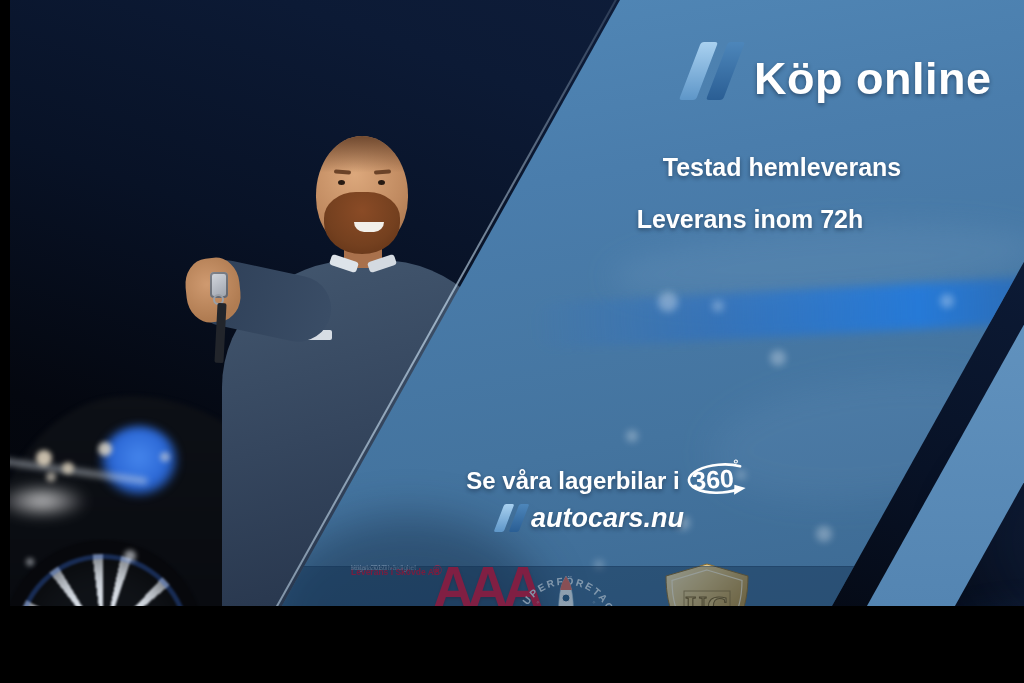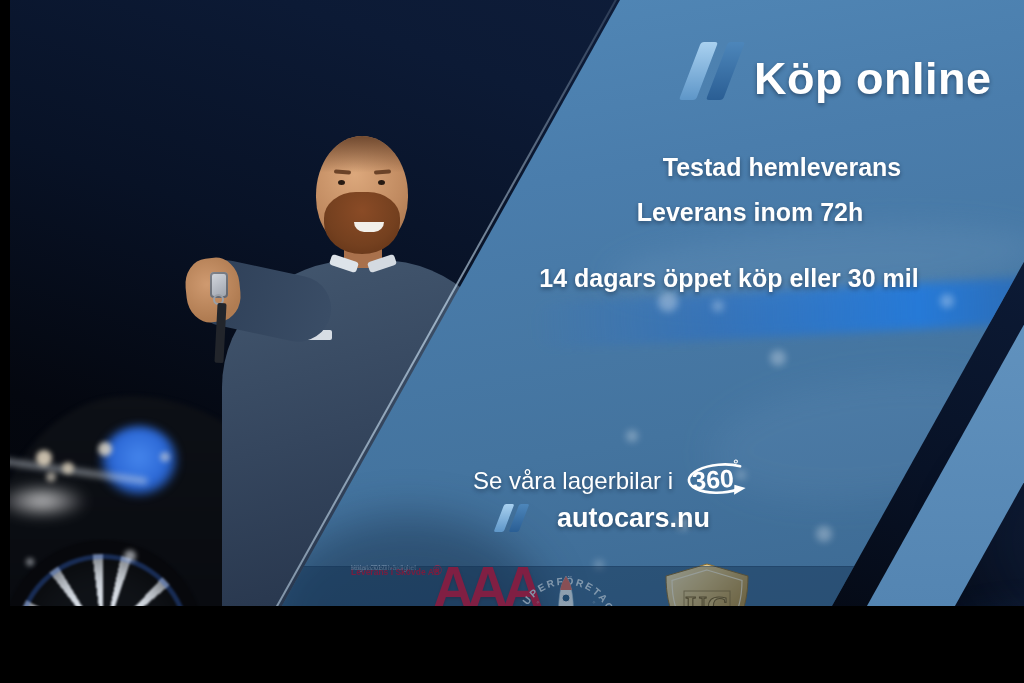--- a/index.html
+++ b/index.html
@@ -75,21 +75,21 @@
   .through-shadow{left:258px;top:516px;width:280px;height:210px;border-radius:50%;
      background:rgba(10,22,42,.35);filter:blur(22px);}
   .pbokeh{background:#fff;border-radius:50%;filter:blur(3.5px);}
   .footer-band{left:0;bottom:0;width:1024px;height:40px;background:rgba(15,42,74,.42);
      border-top:1px solid rgba(20,52,90,.35);}
 
   
   .ptext{color:#fff;white-space:nowrap;text-shadow:0 2px 4px rgba(8,20,38,.45);}
   .title{font-size:45px;font-weight:bold;letter-spacing:.5px;}
   .item{font-size:25px;font-weight:bold;transform:translate(-50%,-50%);}
-  .cta-label{font-size:24px;font-weight:normal;transform:translate(-50%,-50%);}
+  .cta-label{font-size:24px;font-weight:bold;transform:translate(-50%,-50%);}
   .site-text{font-size:27px;font-weight:bold;}
   .footer-text{font-size:15px;font-weight:bold;transform:translate(-50%,-50%);text-shadow:0 2px 3px rgba(8,20,38,.5);}
   .slash{width:17px;height:58px;border-radius:3px;transform:skewX(-21deg);position:relative;display:inline-block;}
   .slash.small{width:10px;height:28px;border-radius:2px;}
   .slash.light{background:linear-gradient(180deg,#a9d1f0,#5e96c8);}
   .slash.dark{background:linear-gradient(180deg,#4d86ba,#2a5e94);}
 
   
   .aaa-box{left:341px;top:564px;width:164px;text-align:center;color:#d2173e;}
   .aaa-box *{position:static;}
@@ -168,38 +168,37 @@
     <div class="pbokeh" style="left:1000px;top:600px;width:14px;height:14px;opacity:.3"></div>
     <div class="pbokeh" style="left:584px;top:560px;width:10px;height:10px;opacity:.25"></div>
 
     <div style="left:680px;top:42px;">
       <span class="slash light"></span>
       <span class="slash dark" style="left:27px;"></span>
     </div>
     <div class="ptext title" style="left:744px;top:79px;transform:translateY(-50%);">Köp online</div>
 
     <div class="ptext item" style="left:772px;top:167px;">Testad hemleverans</div>
-    <div class="ptext item" style="left:740px;top:212px;">Leverans inom 72h</div>
-    <div class="ptext item" style="left:719px;top:278px;">14 dagars öppet köp eller 30 mil</div>
+    <div class="ptext item" style="left:740px;top:219px;">Leverans inom 72h</div>
 
     <div class="ptext cta-label" style="left:563px;top:481px;">Se våra lagerbilar i</div>
     <svg style="left:668px;top:456px;" width="76" height="48" viewBox="0 0 76 48">
       <g transform="rotate(-4 38 24)">
         <path d="M 63,12 A 32,14 0 1 0 59,35" fill="none" stroke="#ffffff" stroke-width="2.6" stroke-linecap="round"></path>
         <path d="M 56,30 L 67,34 L 55,40 Z" fill="#ffffff"></path>
         <text x="35" y="32" text-anchor="middle" font-size="25" font-weight="bold" fill="#ffffff" font-family="Liberation Sans, sans-serif">360</text>
         <text x="59" y="14" text-anchor="middle" font-size="13" font-weight="bold" fill="#ffffff" font-family="Liberation Sans, sans-serif">°</text>
       </g>
     </svg>
 
     <div style="left:489px;top:504px;">
       <span class="slash small light"></span>
       <span class="slash small dark" style="left:15px;"></span>
     </div>
-    <div class="ptext site-text" style="left:547px;top:518px;transform:translateY(-50%);">autocars.nu</div>
+    <div class="ptext site-text" style="left:521px;top:518px;transform:translateY(-50%);font-style:italic;">autocars.nu</div>
 
     <div class="aaa-box">
       <span class="aaa-letters">AAA</span>
         <span class="aaa-reg">®</span>
       <span class="aaa-company">Leverans i Skövde AB</span>
       <span class="aaa-sub">Högsta kreditvärdighet</span>
       <span class="aaa-sub">sedan 2017</span>
     </div>
 
     <svg style="left:498px;top:548px;" width="116" height="118" viewBox="0 0 116 118">

